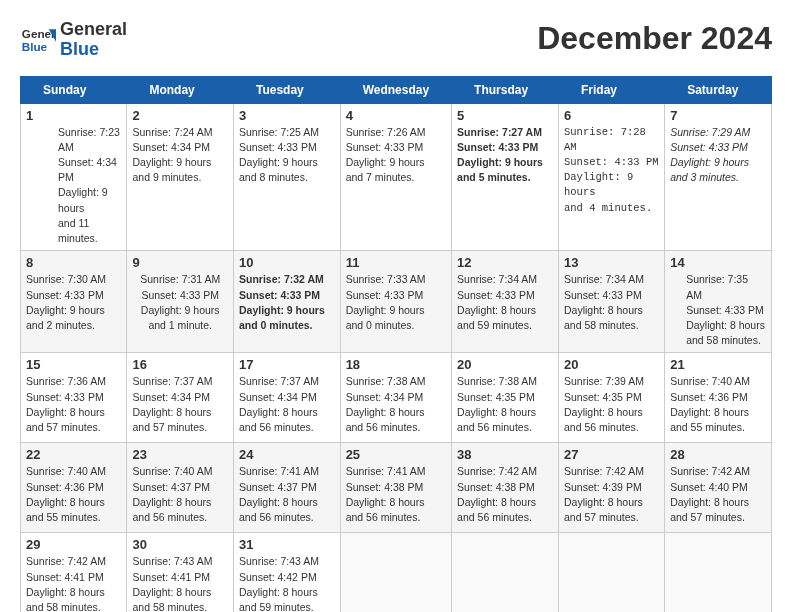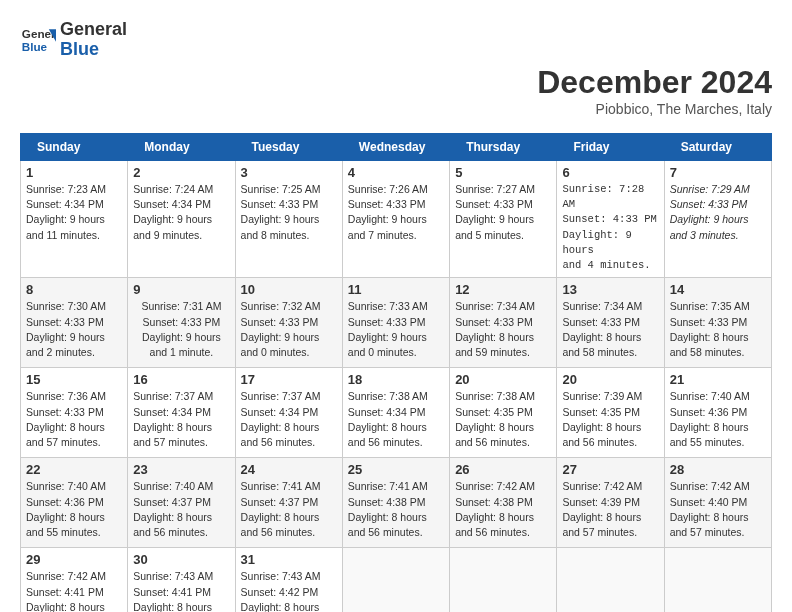--- a/index.html
+++ b/index.html
@@ -26,41 +26,40 @@
       font-weight: bold;
       color: #333;
       line-height: 1.1;
     }
     .logo-icon {
       width: 36px;
       height: 36px;
     }
     .title-block {
       text-align: right;
-      margin-top: 44px;
     }
     .month-title {
       font-size: 32px;
       font-weight: bold;
       color: #333;
     }
     .subtitle {
       font-size: 14px;
       color: #555;
     }
     table {
       width: 100%;
       border-collapse: collapse;
       font-size: 10.5px;
     }
     thead th {
       background-color: #1a5faa;
       color: #fff;
       text-align: left;
-      padding: 6px 16px;
+      padding: 6px 22px;
       font-size: 12px;
       font-weight: bold;
       border: 1px solid #1a5faa;
     }
     tbody td {
       border: 1px solid #ccc;
       vertical-align: top;
       padding: 4px 5px;
       height: 90px;
       width: 14.28%;
@@ -94,41 +93,40 @@
       <text x="2" y="32" font-size="13" font-weight="bold" fill="#1a5faa">Blue</text>
       <polygon points="32,8 40,8 40,22" fill="#1a5faa"></polygon>
     </svg>
     <div class="logo-text">
       <div>General</div>
       <div style="color:#1a5faa">Blue</div>
     </div>
   </div>
   <div class="title-block">
     <div class="month-title">December 2024</div>
-    <div class="subtitle">Piobbico, The Marches, Italy</div>
   </div>
 </div>
 
 <table>
   <thead>
     <tr>
     <th>Sunday</th>
         <th>Monday</th>
         <th>Tuesday</th>
         <th>Wednesday</th>
         <th>Thursday</th>
         <th>Friday</th>
         <th>Saturday</th>
       </tr>
   </thead>
   <tbody id="calendar-body">
   <tr>
         <td>
           <span class="day-num">1</span>
-          <div class="day-info" style="white-space: pre-line;">Sunrise: 7:23 AM
+          <div class="day-info" style="white-space: pre-line; margin-left: 32px;">Sunrise: 7:23 AM
 Sunset: 4:34 PM
 Daylight: 9 hours
 and 11 minutes.</div>
         </td>
         <td>
           <span class="day-num">2</span>
           <div class="day-info" style="white-space: pre-line;">Sunrise: 7:24 AM
 Sunset: 4:34 PM
 Daylight: 9 hours
 and 9 minutes.</div>
@@ -142,21 +140,21 @@
         </td>
         <td>
           <span class="day-num">4</span>
           <div class="day-info" style="white-space: pre-line;">Sunrise: 7:26 AM
 Sunset: 4:33 PM
 Daylight: 9 hours
 and 7 minutes.</div>
         </td>
         <td>
           <span class="day-num">5</span>
-          <div class="day-info" style="white-space: pre-line;">Sunrise: 7:27 AM
+          <div class="day-info" style="white-space: pre-line; font-weight: bold;">Sunrise: 7:27 AM
 Sunset: 4:33 PM
 Daylight: 9 hours
 and 5 minutes.</div>
         </td>
         <td>
           <span class="day-num">6</span>
           <div class="day-info" style="white-space: pre-line; font-family: Liberation Mono, monospace;">Sunrise: 7:28 AM
 Sunset: 4:33 PM
 Daylight: 9 hours
 and 4 minutes.</div>
@@ -179,21 +177,21 @@
         </td>
         <td>
           <span class="day-num">9</span>
           <div class="day-info" style="white-space: pre-line; text-align: center;">Sunrise: 7:31 AM
 Sunset: 4:33 PM
 Daylight: 9 hours
 and 1 minute.</div>
         </td>
         <td>
           <span class="day-num">10</span>
-          <div class="day-info" style="white-space: pre-line;">Sunrise: 7:32 AM
+          <div class="day-info" style="white-space: pre-line; font-weight: bold;">Sunrise: 7:32 AM
 Sunset: 4:33 PM
 Daylight: 9 hours
 and 0 minutes.</div>
         </td>
         <td>
           <span class="day-num">11</span>
           <div class="day-info" style="white-space: pre-line;">Sunrise: 7:33 AM
 Sunset: 4:33 PM
 Daylight: 9 hours
 and 0 minutes.</div>
@@ -207,21 +205,21 @@
         </td>
         <td>
           <span class="day-num">13</span>
           <div class="day-info" style="white-space: pre-line;">Sunrise: 7:34 AM
 Sunset: 4:33 PM
 Daylight: 8 hours
 and 58 minutes.</div>
         </td>
         <td>
           <span class="day-num">14</span>
-          <div class="day-info" style="white-space: pre-line;">Sunrise: 7:35 AM
+          <div class="day-info" style="white-space: pre-line; margin-left: 16px;">Sunrise: 7:35 AM
 Sunset: 4:33 PM
 Daylight: 8 hours
 and 58 minutes.</div>
         </td>
       </tr>
       <tr>
         <td>
           <span class="day-num">15</span>
           <div class="day-info" style="white-space: pre-line;">Sunrise: 7:36 AM
 Sunset: 4:33 PM
@@ -294,21 +292,21 @@
 and 56 minutes.</div>
         </td>
         <td>
           <span class="day-num">25</span>
           <div class="day-info" style="white-space: pre-line;">Sunrise: 7:41 AM
 Sunset: 4:38 PM
 Daylight: 8 hours
 and 56 minutes.</div>
         </td>
         <td>
-          <span class="day-num">26</span>
+          <span class="day-num">38</span>
           <div class="day-info" style="white-space: pre-line;">Sunrise: 7:42 AM
 Sunset: 4:38 PM
 Daylight: 8 hours
 and 56 minutes.</div>
         </td>
         <td>
           <span class="day-num">27</span>
           <div class="day-info" style="white-space: pre-line;">Sunrise: 7:42 AM
 Sunset: 4:39 PM
 Daylight: 8 hours

